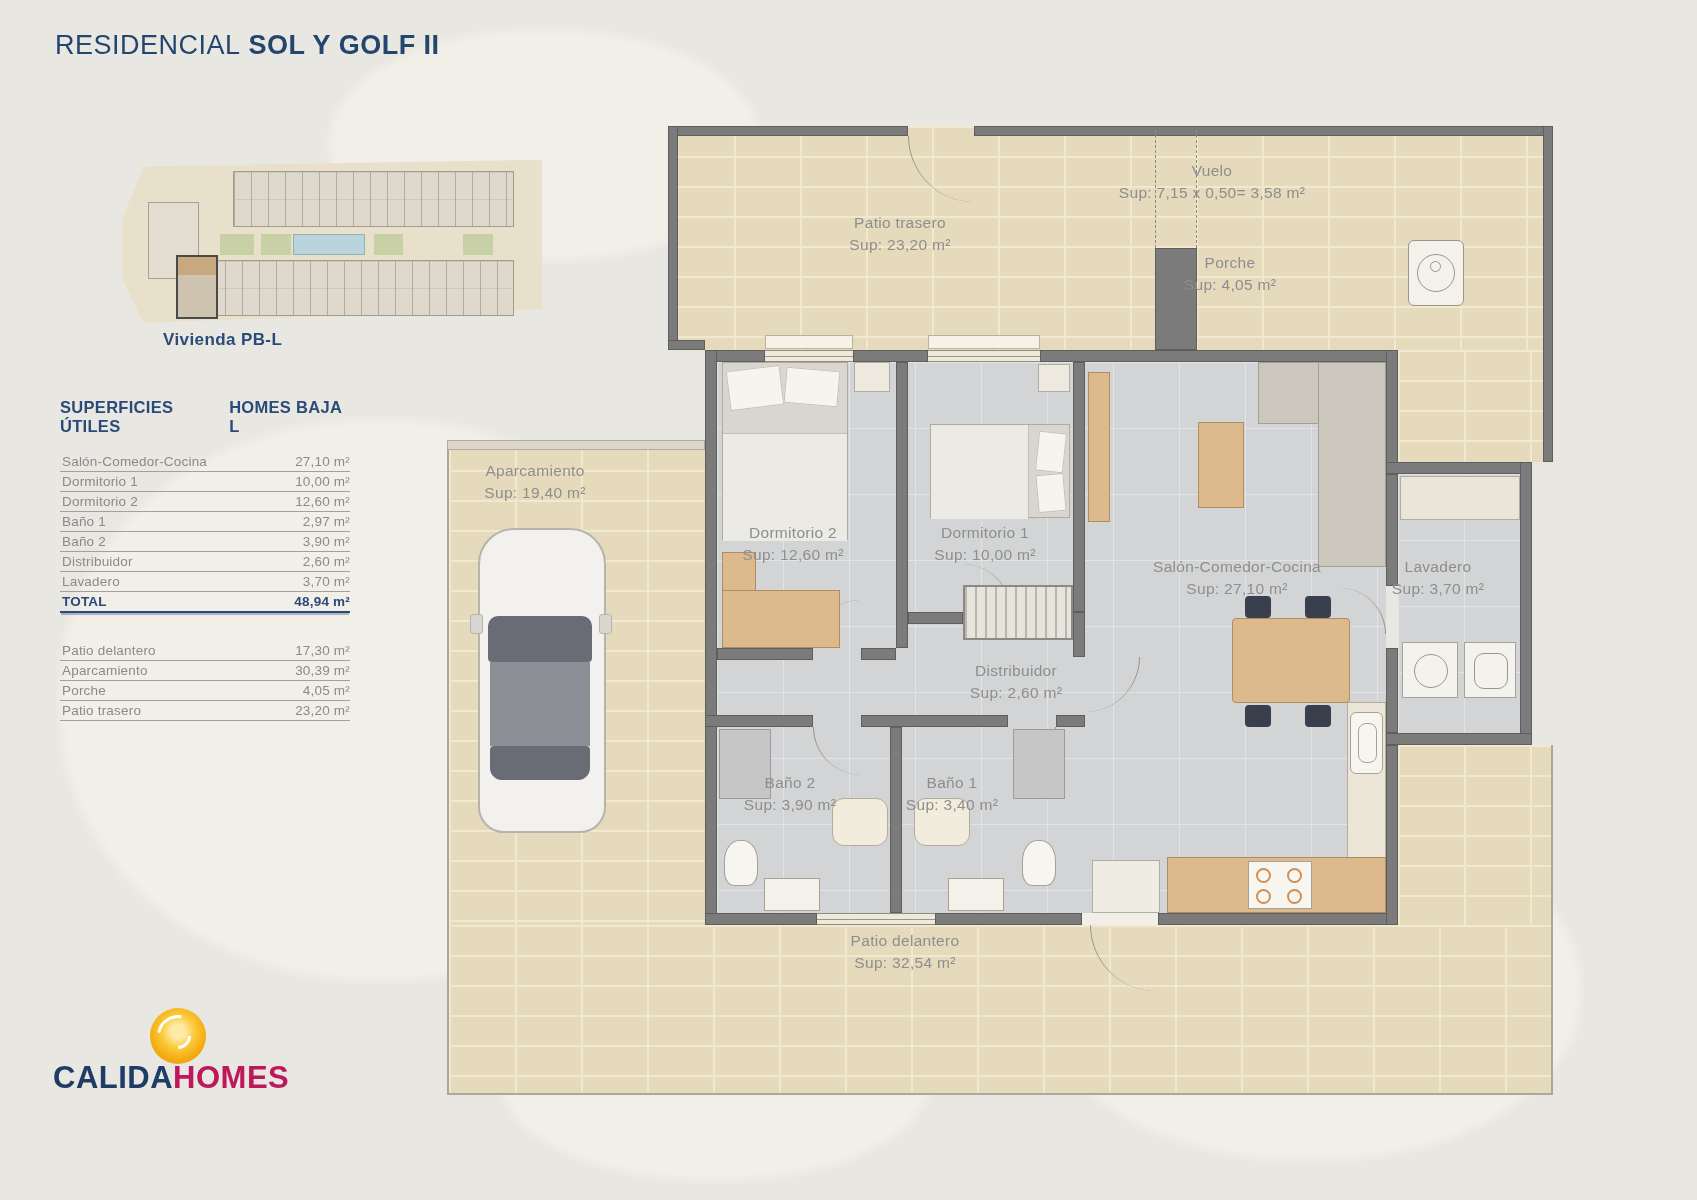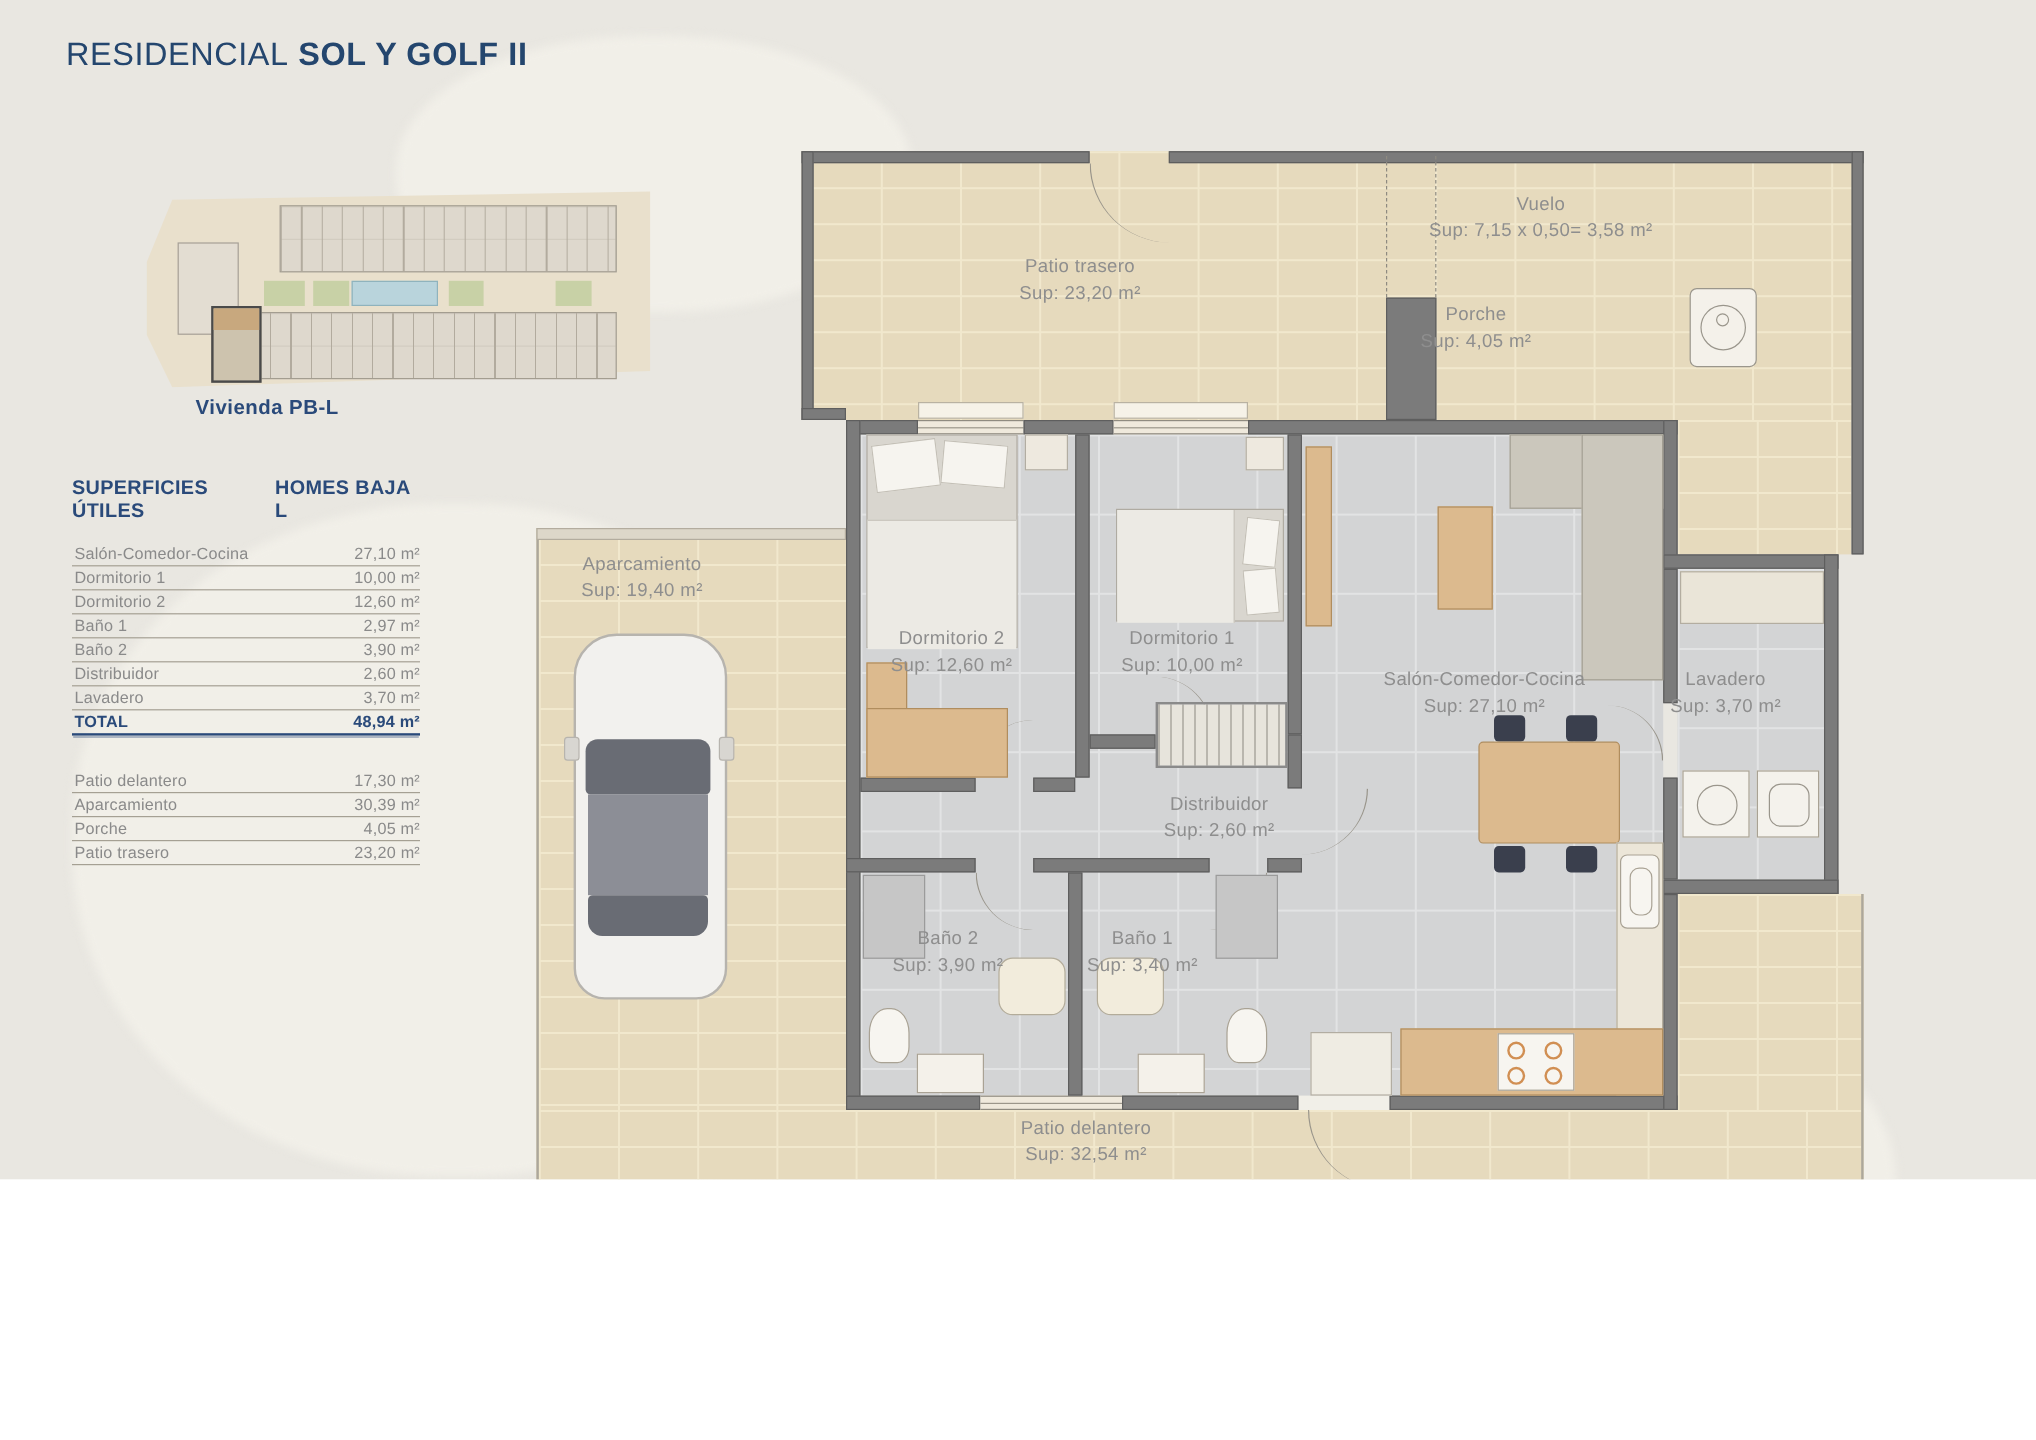--- a/index.html
+++ b/index.html
@@ -1,17 +1,17 @@
 <!DOCTYPE html>
 <html><head>
 <meta charset="utf-8">
 <style>
   html,body{margin:0;padding:0;}
   body{font-family:"Liberation Sans", sans-serif;}
-  #canvas{position:relative;width:1697px;height:983px;background:#e9e7e1;overflow:hidden;}
+  #canvas{position:relative;width:1697px;height:1200px;background:#e9e7e1;overflow:hidden;}
 
   .blob{position:absolute;background:#f1efe8;border-radius:48%;filter:blur(4px);}
 
   
   .doc-title{position:absolute;left:55px;top:30px;font-size:27px;color:#24466e;letter-spacing:.5px;white-space:nowrap;}
   .doc-title .light{font-weight:500;}
   .doc-title .bold{font-weight:800;}
 
   .siteplan{position:absolute;left:118px;top:158px;width:426px;height:168px;}
   .siteplan .ground{position:absolute;inset:0;background:#e9e0cc;clip-path:polygon(1% 36%,6% 5%,99.5% 1%,99.5% 90%,6% 98%,1% 72%);}
@@ -48,21 +48,21 @@
   .rlabel{position:absolute;transform:translateX(-50%);text-align:center;font-size:15.5px;color:#8e8e8e;line-height:1.45;letter-spacing:.3px;white-space:nowrap;display:flex;flex-direction:column;}
 
   
   .logo-circle{position:absolute;left:150px;top:1008px;width:56px;height:56px;border-radius:50%;
     background:radial-gradient(circle at 50% 42%,#ffeaa8 0 16%,#fcca3c 38%,#f2a90e 68%,#e3970a 100%);}
   .logo-circle .swirl1,.logo-circle .swirl2{position:absolute;border-radius:50%;border:3px solid transparent;}
   .logo-circle .swirl1{inset:7px;border-top-color:#ffffff;transform:rotate(-35deg);}
   .logo-circle .swirl2{inset:15px;border-top-color:#ffffff;transform:rotate(135deg);}
   .logo-text{position:absolute;left:53px;top:1060px;font-size:31px;letter-spacing:.5px;white-space:nowrap;}
   .logo-text .p1{font-weight:800;color:#1f3c66;}
-  .logo-text .p2{font-weight:400;color:#6d28d9;}
+  .logo-text .p2{font-weight:700;color:#be185d;}
 </style>
 </head>
 <body>
 
 <div id="canvas">
 
   <div class="blob" style="left:60px;top:420px;width:640px;height:560px;"></div>
   <div class="blob" style="left:330px;top:30px;width:430px;height:230px;"></div>
   <div class="blob" style="left:1040px;top:820px;width:540px;height:340px;"></div>
   <div class="blob" style="left:500px;top:970px;width:430px;height:210px;"></div>
@@ -272,21 +272,21 @@
 
   <div class="furn" style="left:914px;top:798px;width:56px;height:48px;background:#f2ecdc;border:1px solid #b3ac9a;border-radius:12px;"></div>
   <div class="furn" style="left:1013px;top:729px;width:52px;height:70px;background:#c6c6c6;border:1px solid #9b9b9b;"></div>
   <div class="furn" style="left:1022px;top:840px;width:34px;height:46px;background:#f7f5f0;border:1px solid #a9a294;border-radius:45% 45% 30% 30%;"></div>
   <div class="furn" style="left:948px;top:878px;width:56px;height:33px;background:#f4f1ea;border:1px solid #a9a294;"></div>
 
   <div class="rlabel" style="left:900px;top:212px;">
     <span>Patio trasero</span>
     <span>Sup: 23,20 m²</span>
   </div>
-  <div class="rlabel" style="left:1284px;top:160px;">
+  <div class="rlabel" style="left:1212px;top:160px;">
     <span>Vuelo</span>
     <span>Sup: 7,15 x 0,50= 3,58 m²</span>
   </div>
   <div class="rlabel" style="left:1230px;top:252px;">
     <span>Porche</span>
     <span>Sup: 4,05 m²</span>
   </div>
   <div class="rlabel" style="left:535px;top:460px;">
     <span>Aparcamiento</span>
     <span>Sup: 19,40 m²</span>

